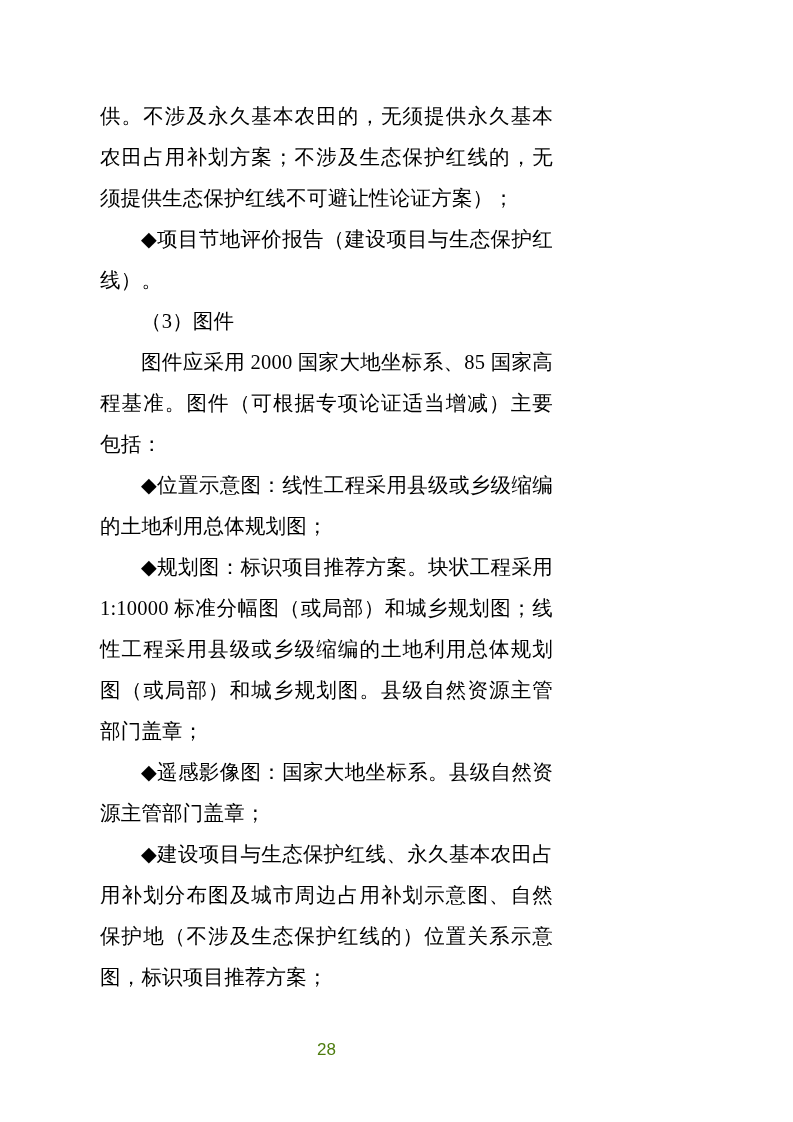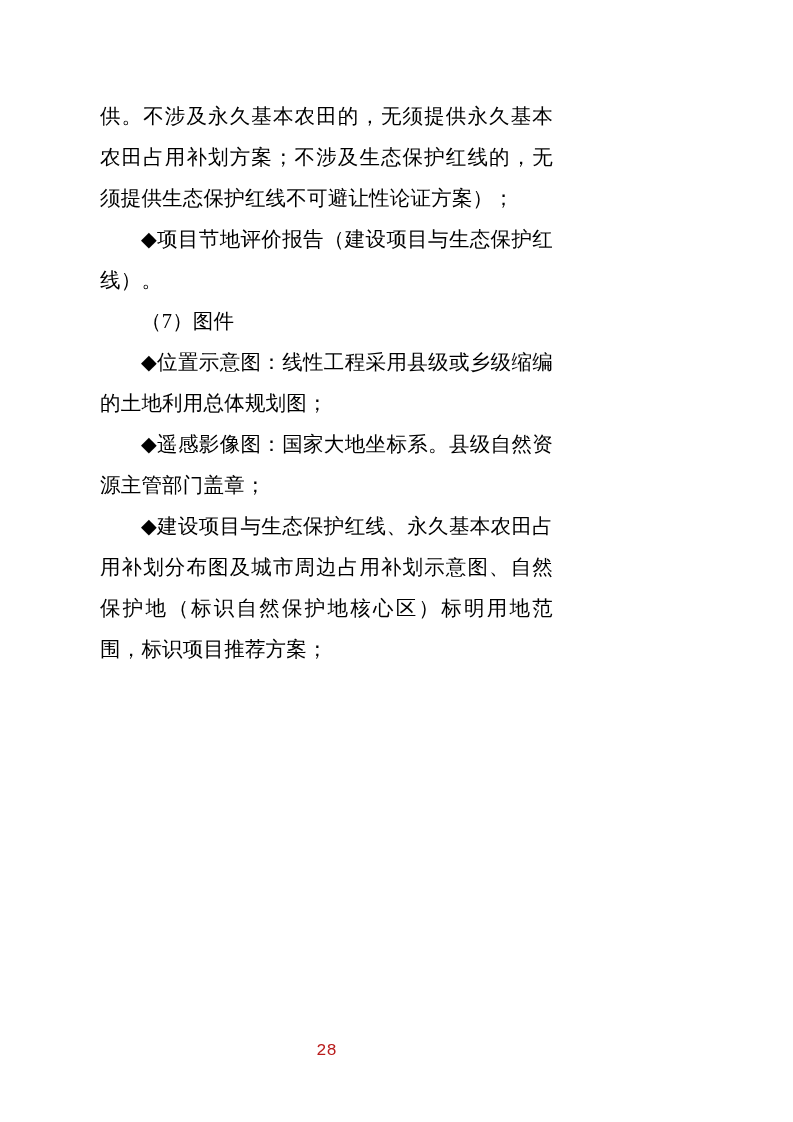--- a/index.html
+++ b/index.html
@@ -35,33 +35,35 @@
   .para.indent2 {
     text-indent: 41px;
   }
   .page-number {
     position: absolute;
     left: 0;
     right: 0;
     bottom: 62px;
     text-align: center;
     font-size: 17px;
-    font-family: Liberation Mono, monospace;
-    color: #b91c1c;
+    font-family: Liberation Sans, sans-serif;
+    color: #4d7c0f;
   }
 </style>
 </head>
 <body>
 
 <div class="page">
 
   <div class="doc-body">
     <p class="para">供。不涉及永久基本农田的，无须提供永久基本农田占用补划方案；不涉及生态保护红线的，无须提供生态保护红线不可避让性论证方案）；</p>
     <p class="para indent2">◆项目节地评价报告（建设项目与生态保护红线）。</p>
-    <p class="para indent2">（7）图件</p>
+    <p class="para indent2">（3）图件</p>
+    <p class="para indent2">图件应采用 2000 国家大地坐标系、85 国家高程基准。图件（可根据专项论证适当增减）主要包括：</p>
     <p class="para indent2">◆位置示意图：线性工程采用县级或乡级缩编的土地利用总体规划图；</p>
+    <p class="para indent2">◆规划图：标识项目推荐方案。块状工程采用 1:10000 标准分幅图（或局部）和城乡规划图；线性工程采用县级或乡级缩编的土地利用总体规划图（或局部）和城乡规划图。县级自然资源主管部门盖章；</p>
     <p class="para indent2">◆遥感影像图：国家大地坐标系。县级自然资源主管部门盖章；</p>
-    <p class="para indent2">◆建设项目与生态保护红线、永久基本农田占用补划分布图及城市周边占用补划示意图、自然保护地（标识自然保护地核心区）标明用地范围，标识项目推荐方案；</p>
+    <p class="para indent2">◆建设项目与生态保护红线、永久基本农田占用补划分布图及城市周边占用补划示意图、自然保护地（不涉及生态保护红线的）位置关系示意图，标识项目推荐方案；</p>
   </div>
 
   <div class="page-number">28</div>
 
 </div>
 
 </body></html>

